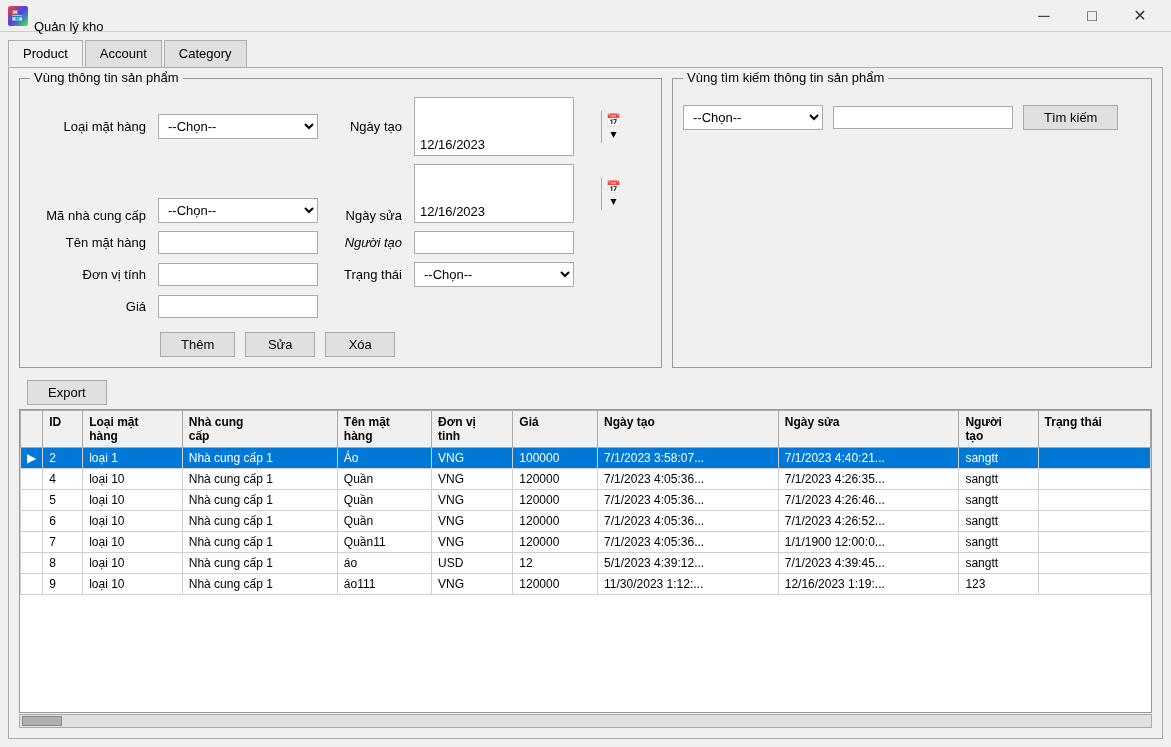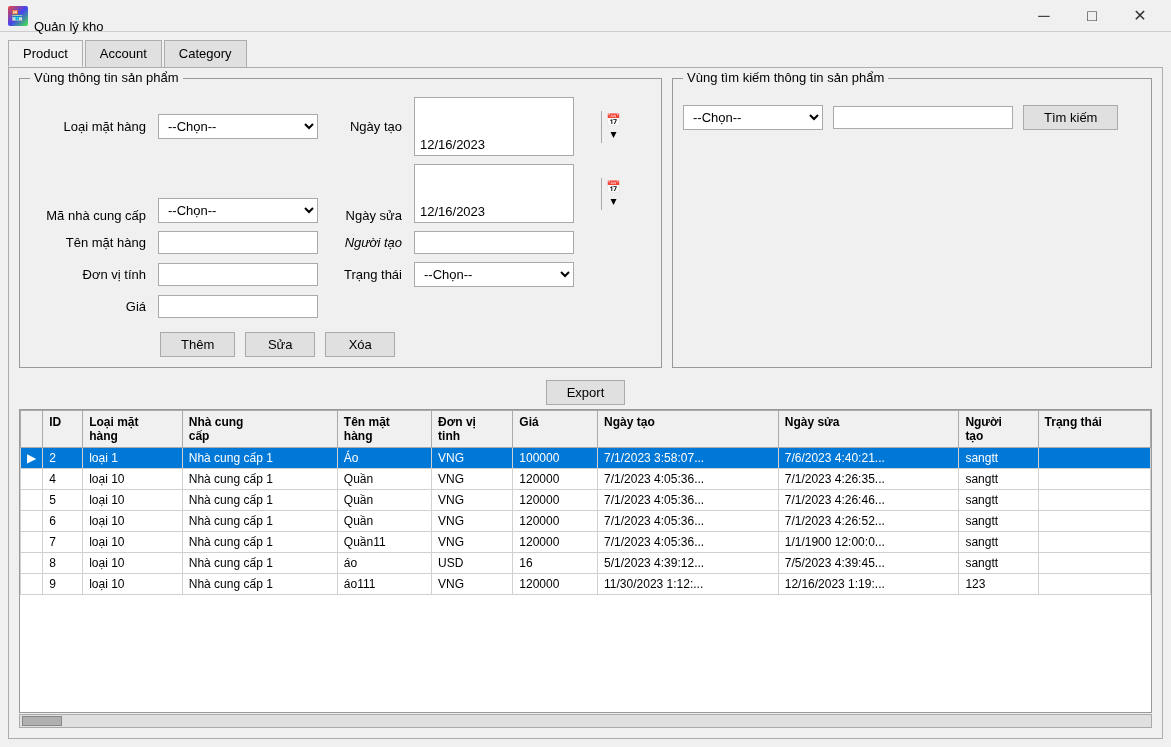--- a/index.html
+++ b/index.html
@@ -80,21 +80,21 @@
     .date-input-wrap .cal-btn { border: none; background: transparent; cursor: pointer; padding: 2px 4px; font-size: 12px; border-left: 1px solid #aaa; }
     .buttons-row { display: flex; gap: 10px; margin-top: 14px; justify-content: flex-start; padding-left: 130px; }
     .btn {
       padding: 4px 20px;
       border: 1px solid #aaa;
       background: #e0e0e0;
       cursor: pointer;
       font-size: 13px;
       min-width: 70px;
     }
-    .export-row { display: flex; justify-content: center; margin: 4px 8px; }
+    .export-row { display: flex; justify-content: flex-start; margin: 4px 8px; }
     .table-wrap { border: 1px solid #999; overflow-y: auto; flex: 1; background: white; }
     table { width: 100%; border-collapse: collapse; }
     table th {
       background: #f0f0f0;
       border: 1px solid #aaa;
       padding: 4px 6px;
       text-align: left;
       font-weight: bold;
       vertical-align: top;
       font-size: 12px;
@@ -228,21 +228,21 @@
         <tbody id="table-body">
         <tr class="selected">
     <td>▶</td>
     <td>2</td>
     <td>loại 1</td>
     <td>Nhà cung cấp 1</td>
     <td>Áo</td>
     <td>VNG</td>
     <td>100000</td>
     <td>7/1/2023 3:58:07...</td>
-    <td>7/6/2023 4:40:21...</td>
+    <td>7/1/2023 4:40:21...</td>
     <td>sangtt</td>
     <td></td>
   </tr>
             <tr>
     <td></td>
     <td>4</td>
     <td>loại 10</td>
     <td>Nhà cung cấp 1</td>
     <td>Quần</td>
     <td>VNG</td>
@@ -291,23 +291,23 @@
     <td>sangtt</td>
     <td></td>
   </tr>
             <tr>
     <td></td>
     <td>8</td>
     <td>loại 10</td>
     <td>Nhà cung cấp 1</td>
     <td>áo</td>
     <td>USD</td>
-    <td>16</td>
+    <td>12</td>
     <td>5/1/2023 4:39:12...</td>
-    <td>7/5/2023 4:39:45...</td>
+    <td>7/1/2023 4:39:45...</td>
     <td>sangtt</td>
     <td></td>
   </tr>
             <tr>
     <td></td>
     <td>9</td>
     <td>loại 10</td>
     <td>Nhà cung cấp 1</td>
     <td>áo111</td>
     <td>VNG</td>

